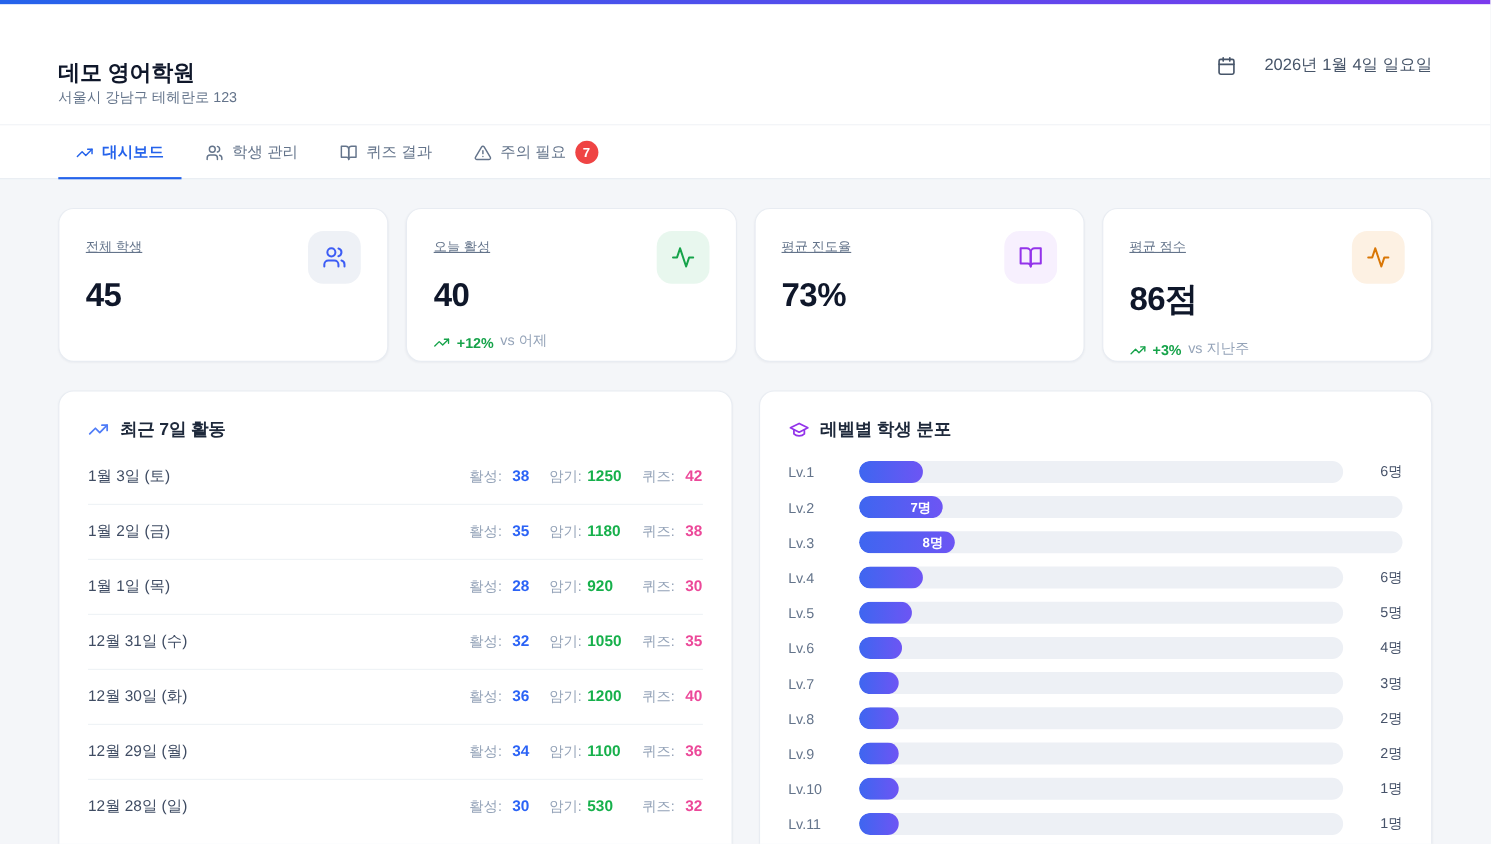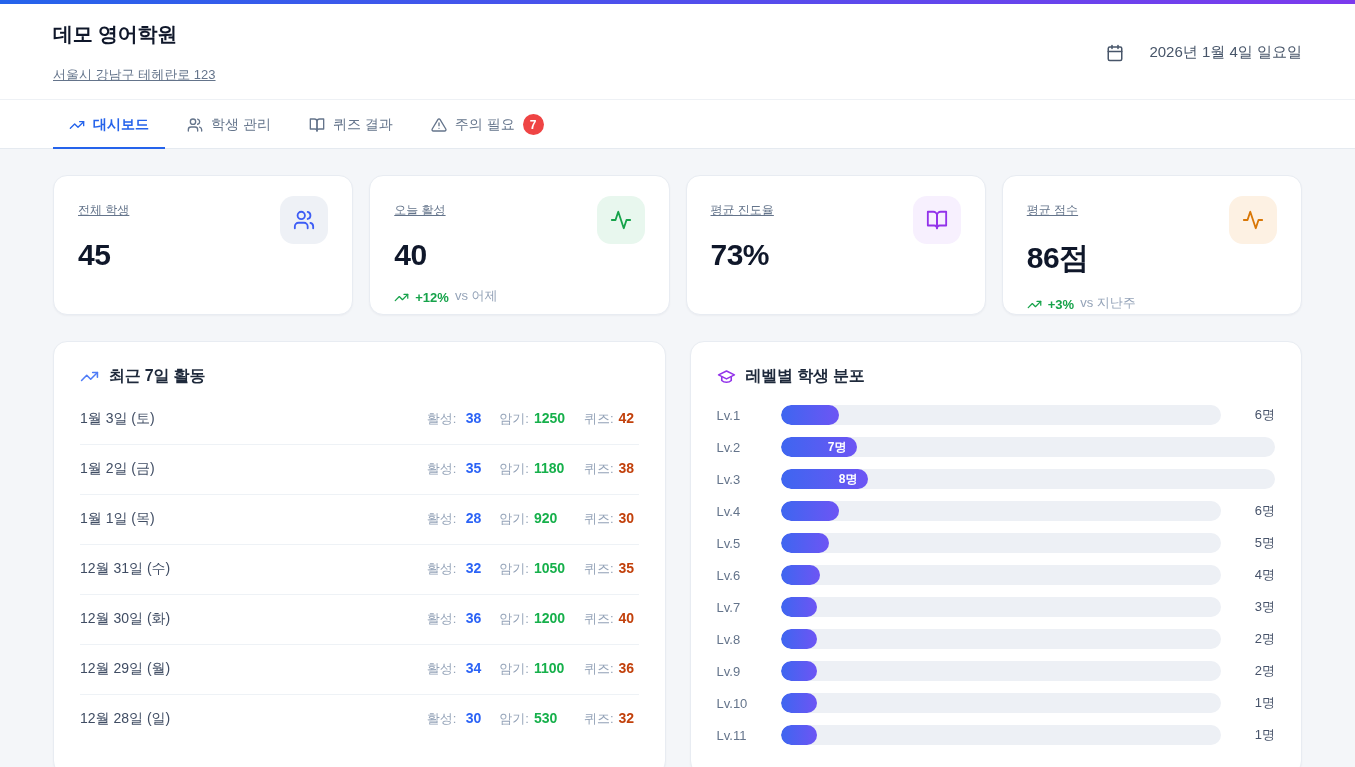--- a/index.html
+++ b/index.html
@@ -21,22 +21,22 @@
 
   
   .top-accent{height:4px; background:linear-gradient(90deg,var(--grad-from),var(--grad-to));}
 
   
   .app-header{
     background:#fff; padding:17px 53px 15px; display:flex;
     align-items:center; justify-content:space-between;
     border-bottom:1px solid #eef1f5;
   }
-  .app-title{font-size:20px; font-weight:700; color:var(--navy); letter-spacing:-.2px;}
-  .app-subtitle{font-size:13px; color:var(--muted); margin-top:18px;text-decoration:underline;}
+  .app-title{font-size:20px; font-weight:700; color:var(--navy); letter-spacing:-.2px;margin-top:32px;}
+  .app-subtitle{font-size:13px; color:var(--muted); margin-top:0;}
   .header-date{display:flex; align-items:center; gap:25px; color:var(--date-text); font-size:15px;}
   .header-date .icon{width:18px; height:18px; color:var(--date-text);}
 
   
   .tabbar{background:#fff; padding:0 53px; border-bottom:1px solid #e5eaf0; display:flex; gap:6px;}
   .tab{
     display:flex; align-items:center; gap:8px; padding:14px 16px 12px;
     font-size:14px; color:var(--muted); background:none; border:none; cursor:pointer;
     border-bottom:2px solid transparent; margin-bottom:-1px;
     font-family:inherit;
@@ -83,21 +83,21 @@
     display:flex; align-items:center; justify-content:space-between;
     padding:15px 0 16px; border-bottom:1px solid var(--divider);
   }
   .activity-row:last-child{border-bottom:none;}
   .activity-date{font-size:14px; color:#3f4c63; font-weight:500;}
   .activity-metrics{display:flex; align-items:center; gap:18px;margin-left:24px;}
   .metric{display:flex; align-items:baseline; gap:5px; font-size:13px; color:var(--faint);}
   .metric b{font-size:14px; font-weight:700;}
   .metric.m-active b{color:#2b63f6; min-width:20px; text-align:right;}
   .metric.m-memorize b{color:#16b04b; min-width:32px; }
-  .metric.m-quiz b{color:#c2410c; min-width:20px; }
+  .metric.m-quiz b{color:#ec4899; min-width:20px; text-align:right;}
 
   
   .level-rows{margin-top:12px;}
   .level-row{display:flex; align-items:center; height:32px;}
   .level-label{width:64px; font-size:13px; color:var(--muted);}
   .level-track{flex:1; height:20px; background:var(--track); border-radius:10px; overflow:hidden;}
   .level-bar{
     height:100%; min-width:36px; border-radius:10px;
     background:linear-gradient(90deg,var(--bar-from),var(--bar-to));
     display:flex; align-items:center; justify-content:flex-end;

